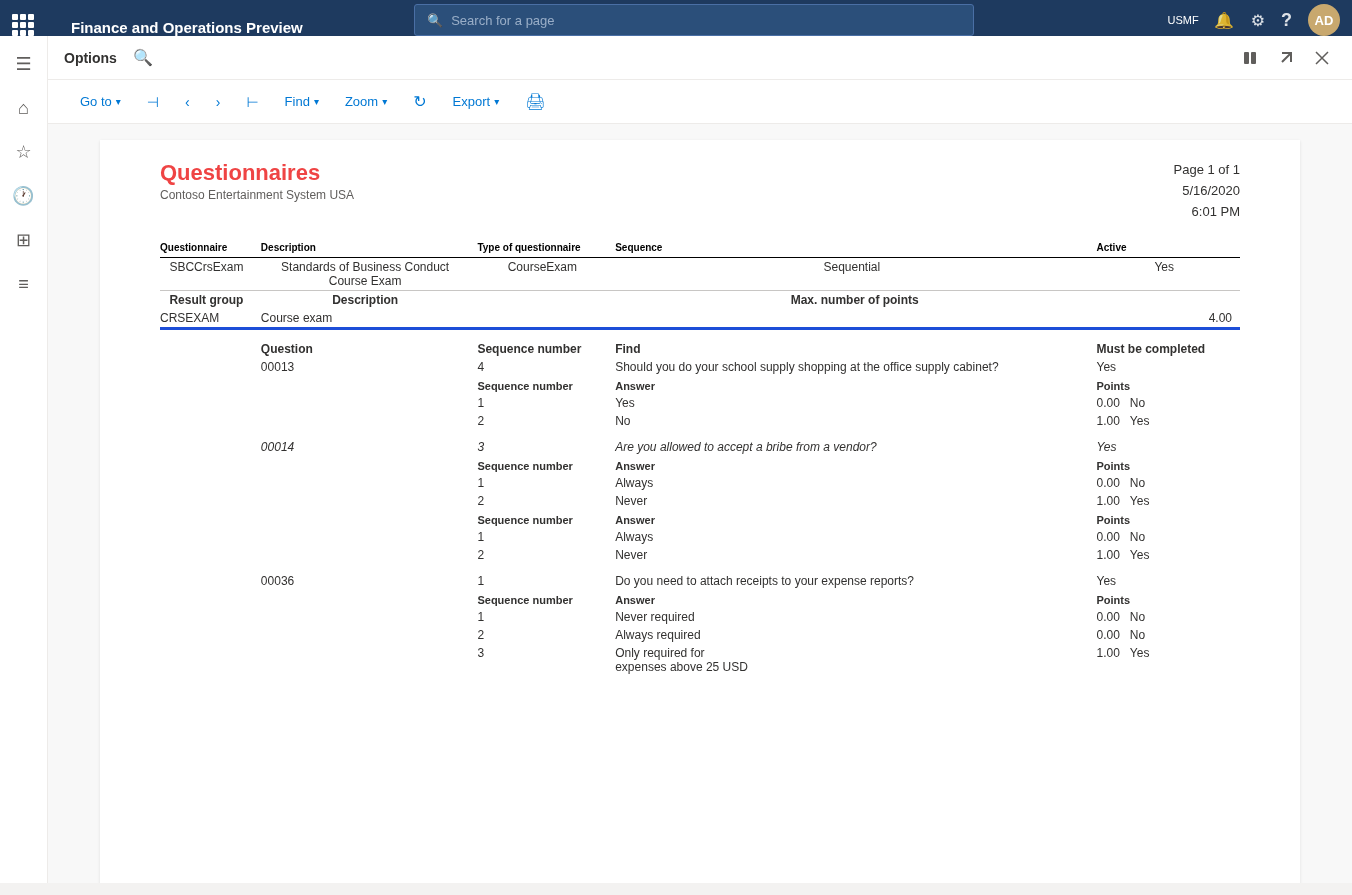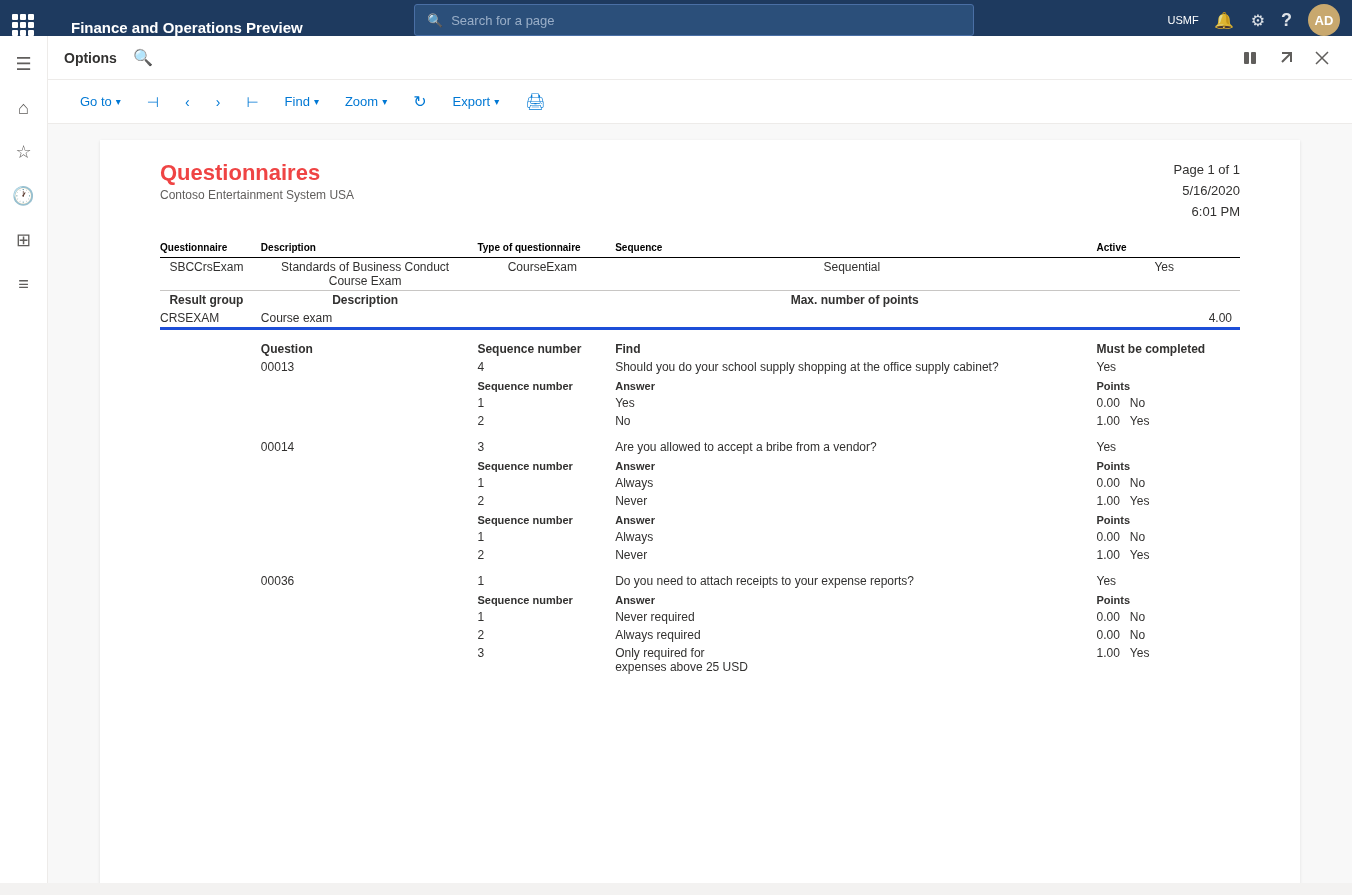--- a/index.html
+++ b/index.html
@@ -420,21 +420,21 @@
               <td>0.00&nbsp;&nbsp;&nbsp;No</td>
             </tr>
             <tr class="answer-row">
               <td></td>
               <td></td>
               <td class="blue-link">2</td>
               <td class="blue-link">No</td>
               <td>1.00&nbsp;&nbsp;&nbsp;Yes</td>
             </tr>
 
-            <tr style="padding-top:8px;">
+            <tr style="padding-top:8px;font-style:italic;">
               <td style="padding-top:10px;"></td>
               <td class="blue-link" style="padding-top:10px;">00014</td>
               <td style="padding-top:10px;">3</td>
               <td style="padding-top:10px;">Are you allowed to accept a bribe from a vendor?</td>
               <td style="padding-top:10px;">Yes</td>
             </tr>
             <tr class="answer-header">
               <td></td>
               <td></td>
               <td class="black-bold" style="font-size:11px;">Sequence number</td>

